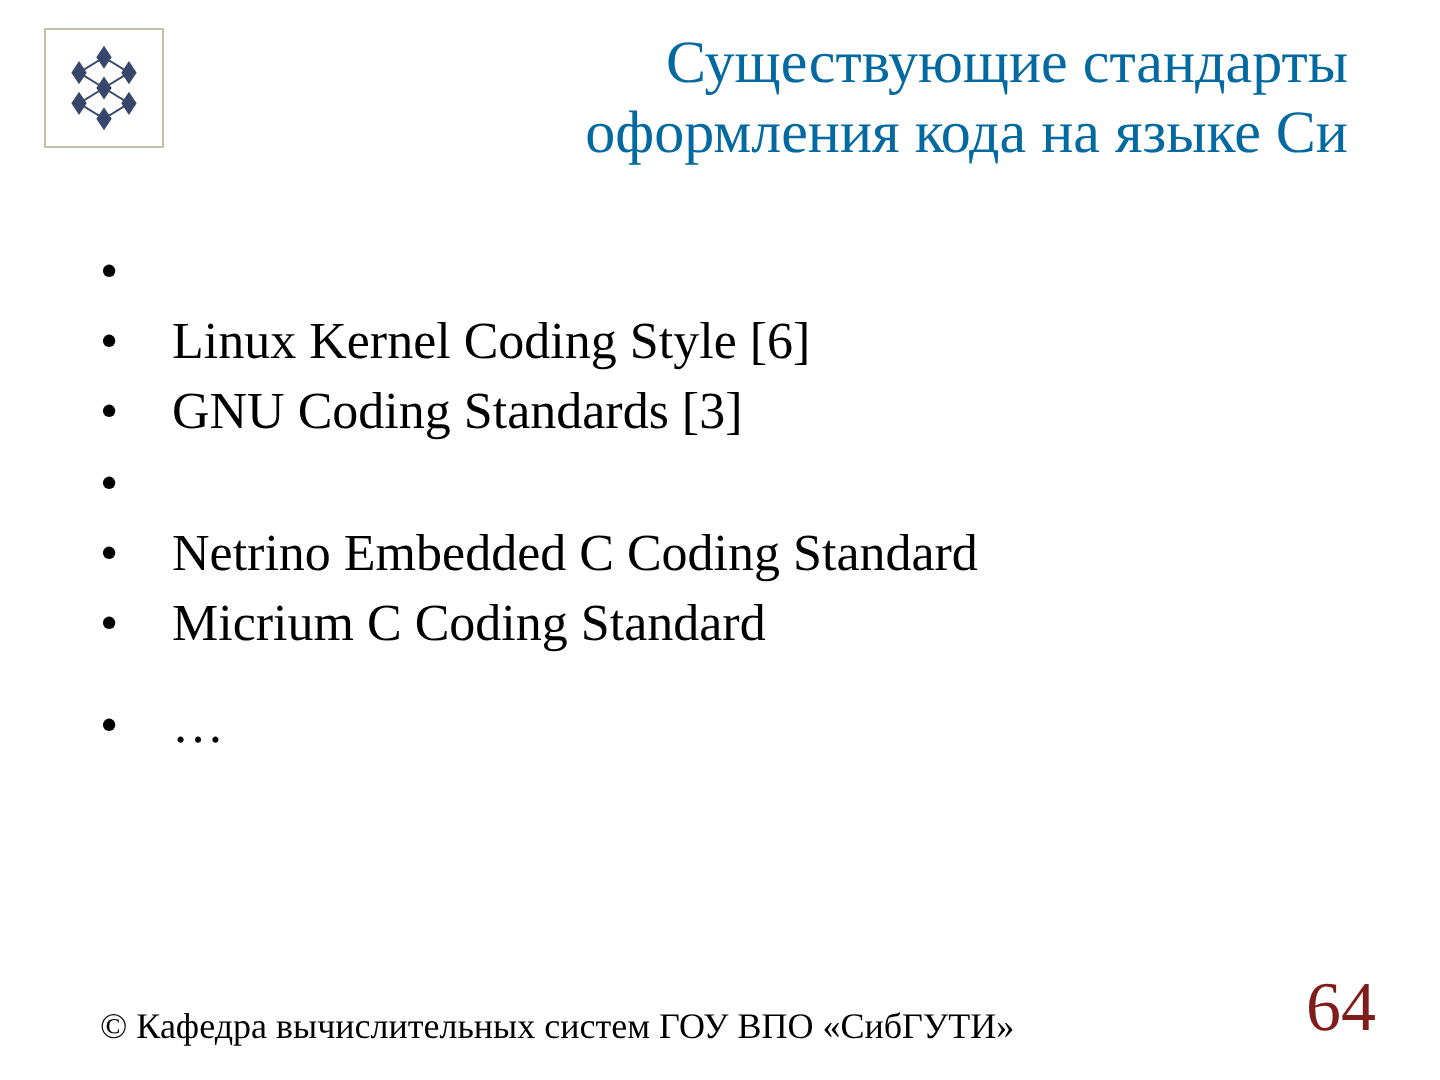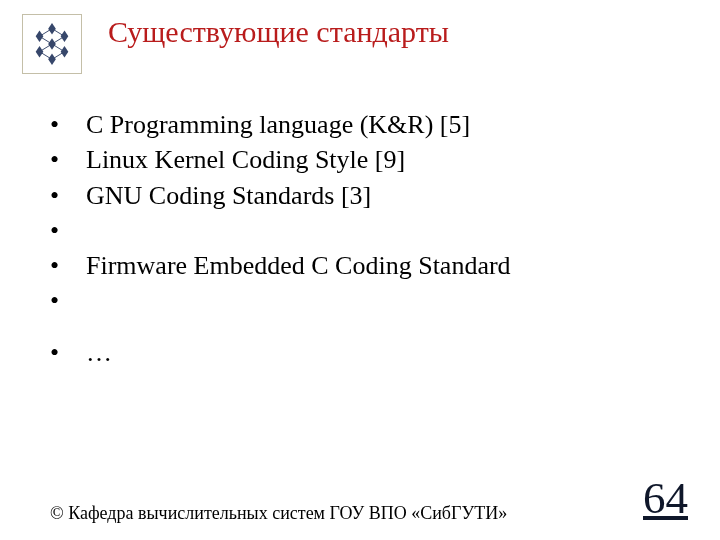--- a/index.html
+++ b/index.html
@@ -23,25 +23,25 @@
       border: 1px solid #c4bfa8;
       background: #FFFFFF;
       display: flex;
       align-items: center;
       justify-content: center;
       flex-shrink: 0;
     }
     .logo svg { width: 48px; height: 48px; }
     .title {
       flex: 1;
-      text-align: left;
+      text-align: right;
       font-size: 30px;
       line-height: 1.18;
       padding: 0 26px;
-      color: #b91c1c;
+      color: #0369a1;
     }
     .content {
       padding: 34px 20px 0 50px;
     }
     .bullet-row {
       display: flex;
       align-items: flex-start;
       margin-bottom: 2px;
     }
     .bullet {
@@ -66,23 +66,22 @@
       align-items: flex-end;
       justify-content: space-between;
       padding: 0 32px 0 50px;
     }
     .copyright {
       font-size: 18px;
       color: #000000;
       text-align: right;
     }
     .pagenum {
-      font-size: 45px;
-      color: #0f172a;
-      text-decoration: underline;
+      font-size: 35px;
+      color: #7f1d1d;
     }
   </style>
 </head>
 <body>
 
 <div class="header">
   <div class="logo">
     <svg viewBox="0 0 100 100">
       <g fill="#37476b">
         <polygon points="50,6 58,18 50,30 42,18"></polygon>
@@ -100,45 +99,46 @@
         <line x1="76" y1="34" x2="50" y2="50"></line>
         <line x1="50" y1="50" x2="24" y2="66"></line>
         <line x1="50" y1="50" x2="76" y2="66"></line>
         <line x1="24" y1="66" x2="50" y2="82"></line>
         <line x1="76" y1="66" x2="50" y2="82"></line>
       </g>
     </svg>
   </div>
   <div class="title">
     <span>Существующие стандарты</span><br>
+    <span>оформления кода на языке Си</span>
   </div>
 </div>
 
 <div class="content">
   <div class="bullet-row">
     <div class="bullet">•</div>
-    <div class="bullet-text">C Programming language (K&amp;R) [5]</div>
   </div>
   <div class="bullet-row">
     <div class="bullet">•</div>
-    <div class="bullet-text">Linux Kernel Coding Style [9]</div>
+    <div class="bullet-text">Linux Kernel Coding Style [6]</div>
   </div>
   <div class="bullet-row">
     <div class="bullet">•</div>
     <div class="bullet-text">GNU Coding Standards [3]</div>
   </div>
   <div class="bullet-row">
     <div class="bullet">•</div>
   </div>
   <div class="bullet-row">
     <div class="bullet">•</div>
-    <div class="bullet-text">Firmware Embedded C Coding Standard</div>
+    <div class="bullet-text">Netrino Embedded C Coding Standard</div>
   </div>
   <div class="bullet-row">
     <div class="bullet">•</div>
+    <div class="bullet-text">Micrium C Coding Standard</div>
   </div>
   <div class="gap-row"></div>
   <div class="bullet-row">
     <div class="bullet">•</div>
     <div class="bullet-text">…</div>
   </div>
 </div>
 
 <div class="footer">
   <div class="copyright">© Кафедра вычислительных систем ГОУ ВПО «СибГУТИ»</div>

